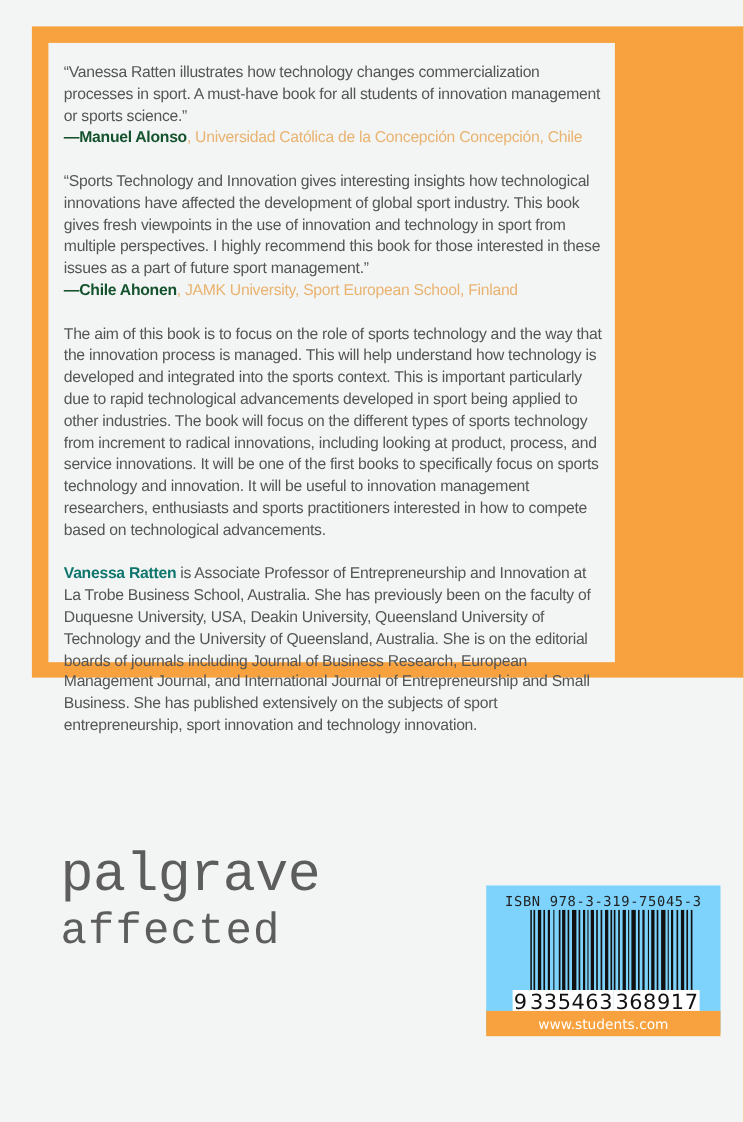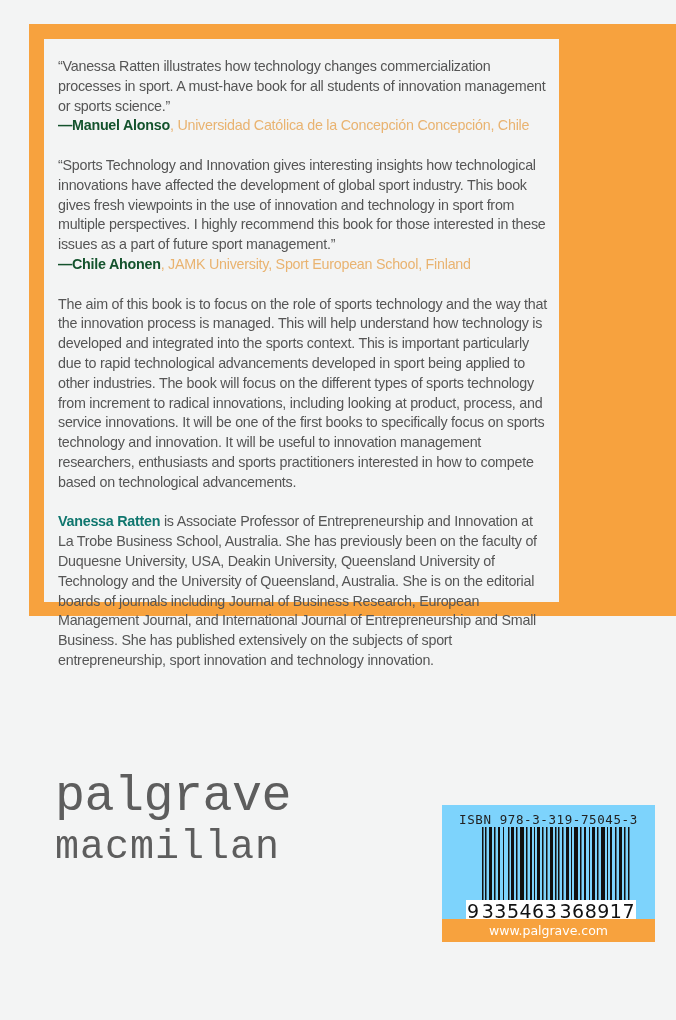--- a/index.html
+++ b/index.html
@@ -82,21 +82,21 @@
 
     <p class="para">The aim of this book is to focus on the role of sports technology and the way that the innovation process is managed. This will help understand how technology is developed and integrated into the sports context. This is important particularly due to rapid technological advancements developed in sport being applied to other industries. The book will focus on the different types of sports technology from increment to radical innovations, including looking at product, process, and service innovations. It will be one of the first books to specifically focus on sports technology and innovation. It will be useful to innovation management researchers, enthusiasts and sports practitioners interested in how to compete based on technological advancements.</p>
 
     <p class="para"><span class="author-name">Vanessa Ratten</span><span> is Associate Professor of Entrepreneurship and Innovation at La Trobe Business School, Australia. She has previously been on the faculty of Duquesne University, USA, Deakin University, Queensland University of Technology and the University of Queensland, Australia. She is on the editorial boards of journals including </span><span class="ital">Journal of Business Research</span><span>, </span><span class="ital">European Management Journal</span><span>, and </span><span class="ital">International Journal of Entrepreneurship and Small Business</span><span>. She has published extensively on the subjects of sport entrepreneurship, sport innovation and technology innovation.</span></p>
 
   </div>
 </div>
 
 <div class="logo">
   <span class="l1">palgrave</span>
-  <span class="l2">macmillan</span>
+  <span class="l2">affected</span>
 </div>
 
 <div class="barcode-box">
   <div class="isbn-text">ISBN 978-3-319-75045-3</div>
   <svg class="bars" viewBox="0 0 150 90" preserveAspectRatio="none">
     <g fill="#111">
       <rect x="0" y="0" width="1.5" height="90"></rect>
         <rect x="3" y="0" width="1.5" height="90"></rect>
       <rect x="7" y="0" width="3" height="80"></rect>
         <rect x="12" y="0" width="1.5" height="80"></rect>
@@ -133,13 +133,13 @@
         <rect x="146" y="0" width="1.5" height="90"></rect>
     </g>
   </svg>
   <div class="ean-digits">
     <span>9</span>
     <span>335463</span>
     <span>368917</span>
   </div>
 </div>
 
-<div class="url-bar">www.palgrave.com</div>
+<div class="url-bar">www.students.com</div>
 
 </body></html>

